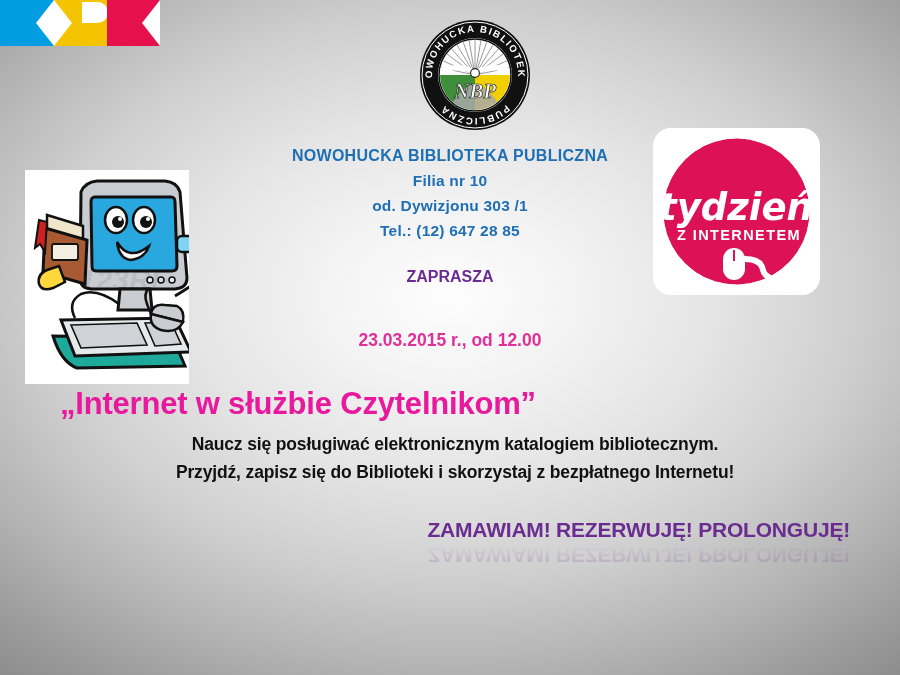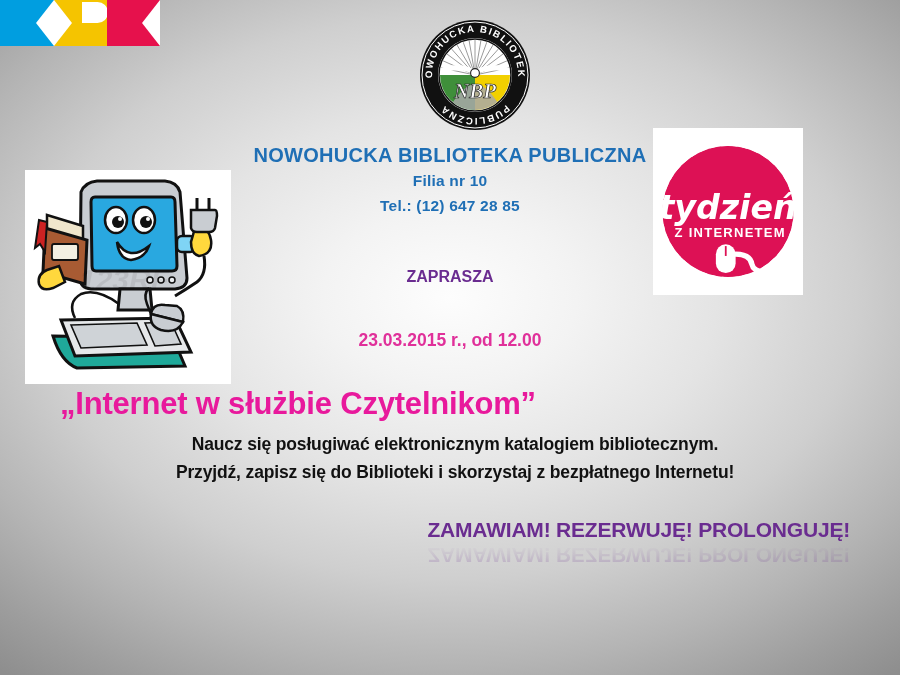--- a/index.html
+++ b/index.html
@@ -89,21 +89,21 @@
     left: 210px;
     top: 143px;
     width: 480px;
     text-align: center;
     color: #1f6fb5;
     font-weight: bold;
     font-size: 15.5px;
     line-height: 25px;
     letter-spacing: 0.2px;
   }
-  #header-text .line1 { font-size: 20px; letter-spacing: 0.3px; }
+  #header-text .line1 { font-size: 16px; letter-spacing: 0.3px; }
 
   
   #invite-line {
     position: absolute;
     left: 210px;
     top: 268px;
     width: 480px;
     text-align: center;
     color: #6a2c90;
     font-weight: bold;
@@ -121,34 +121,35 @@
     font-weight: bold;
     font-size: 17.5px;
     margin-top: 12px;
   }
 
   
   #tydzien-badge {
     position: absolute;
     left: 653px;
     top: 128px;
-    width: 150px;
+    width: 167px;
     height: 167px;
     background: #ffffff;
     display: flex;
     align-items: center;
     justify-content: center;
+    border-radius: 18px;
   }
 
   
   #computer-art {
     position: absolute;
     left: 25px;
     top: 170px;
-    width: 206px;
+    width: 164px;
     height: 214px;
     background: #ffffff;
     overflow: hidden;
     font-style: italic;
   }
 
   
   #main-title {
     position: absolute;
     left: 60px;
@@ -272,20 +273,21 @@
         <circle cx="57" cy="55" r="4.4" fill="#ffffff" stroke="#222222" stroke-width="1.1"></circle>
 
         <text x="57" y="80" text-anchor="middle" font-family="&quot;Liberation Serif&quot;, serif" font-size="21" font-style="italic" font-weight="bold" fill="#ffffff" stroke="#222222" stroke-width="0.7">NBP</text>
       </g>
     </svg>
   </div>
 
   <div id="header-text">
     <div class="line1">NOWOHUCKA BIBLIOTEKA PUBLICZNA</div>
     <div>Filia nr 10</div>
+    <div>od. Dywizjonu  303 /1</div>
     <div>Tel.: (12) 647 28 85</div>
   </div>
 
   <div id="invite-line">ZAPRASZA</div>
 
   <div id="date-line">23.03.2015 r., od 12.00</div>
 
   <div id="tydzien-badge">
     <svg viewBox="0 0 167 167" width="167" height="167">
       <circle cx="83.5" cy="83.5" r="73" fill="#dd1155"></circle>

